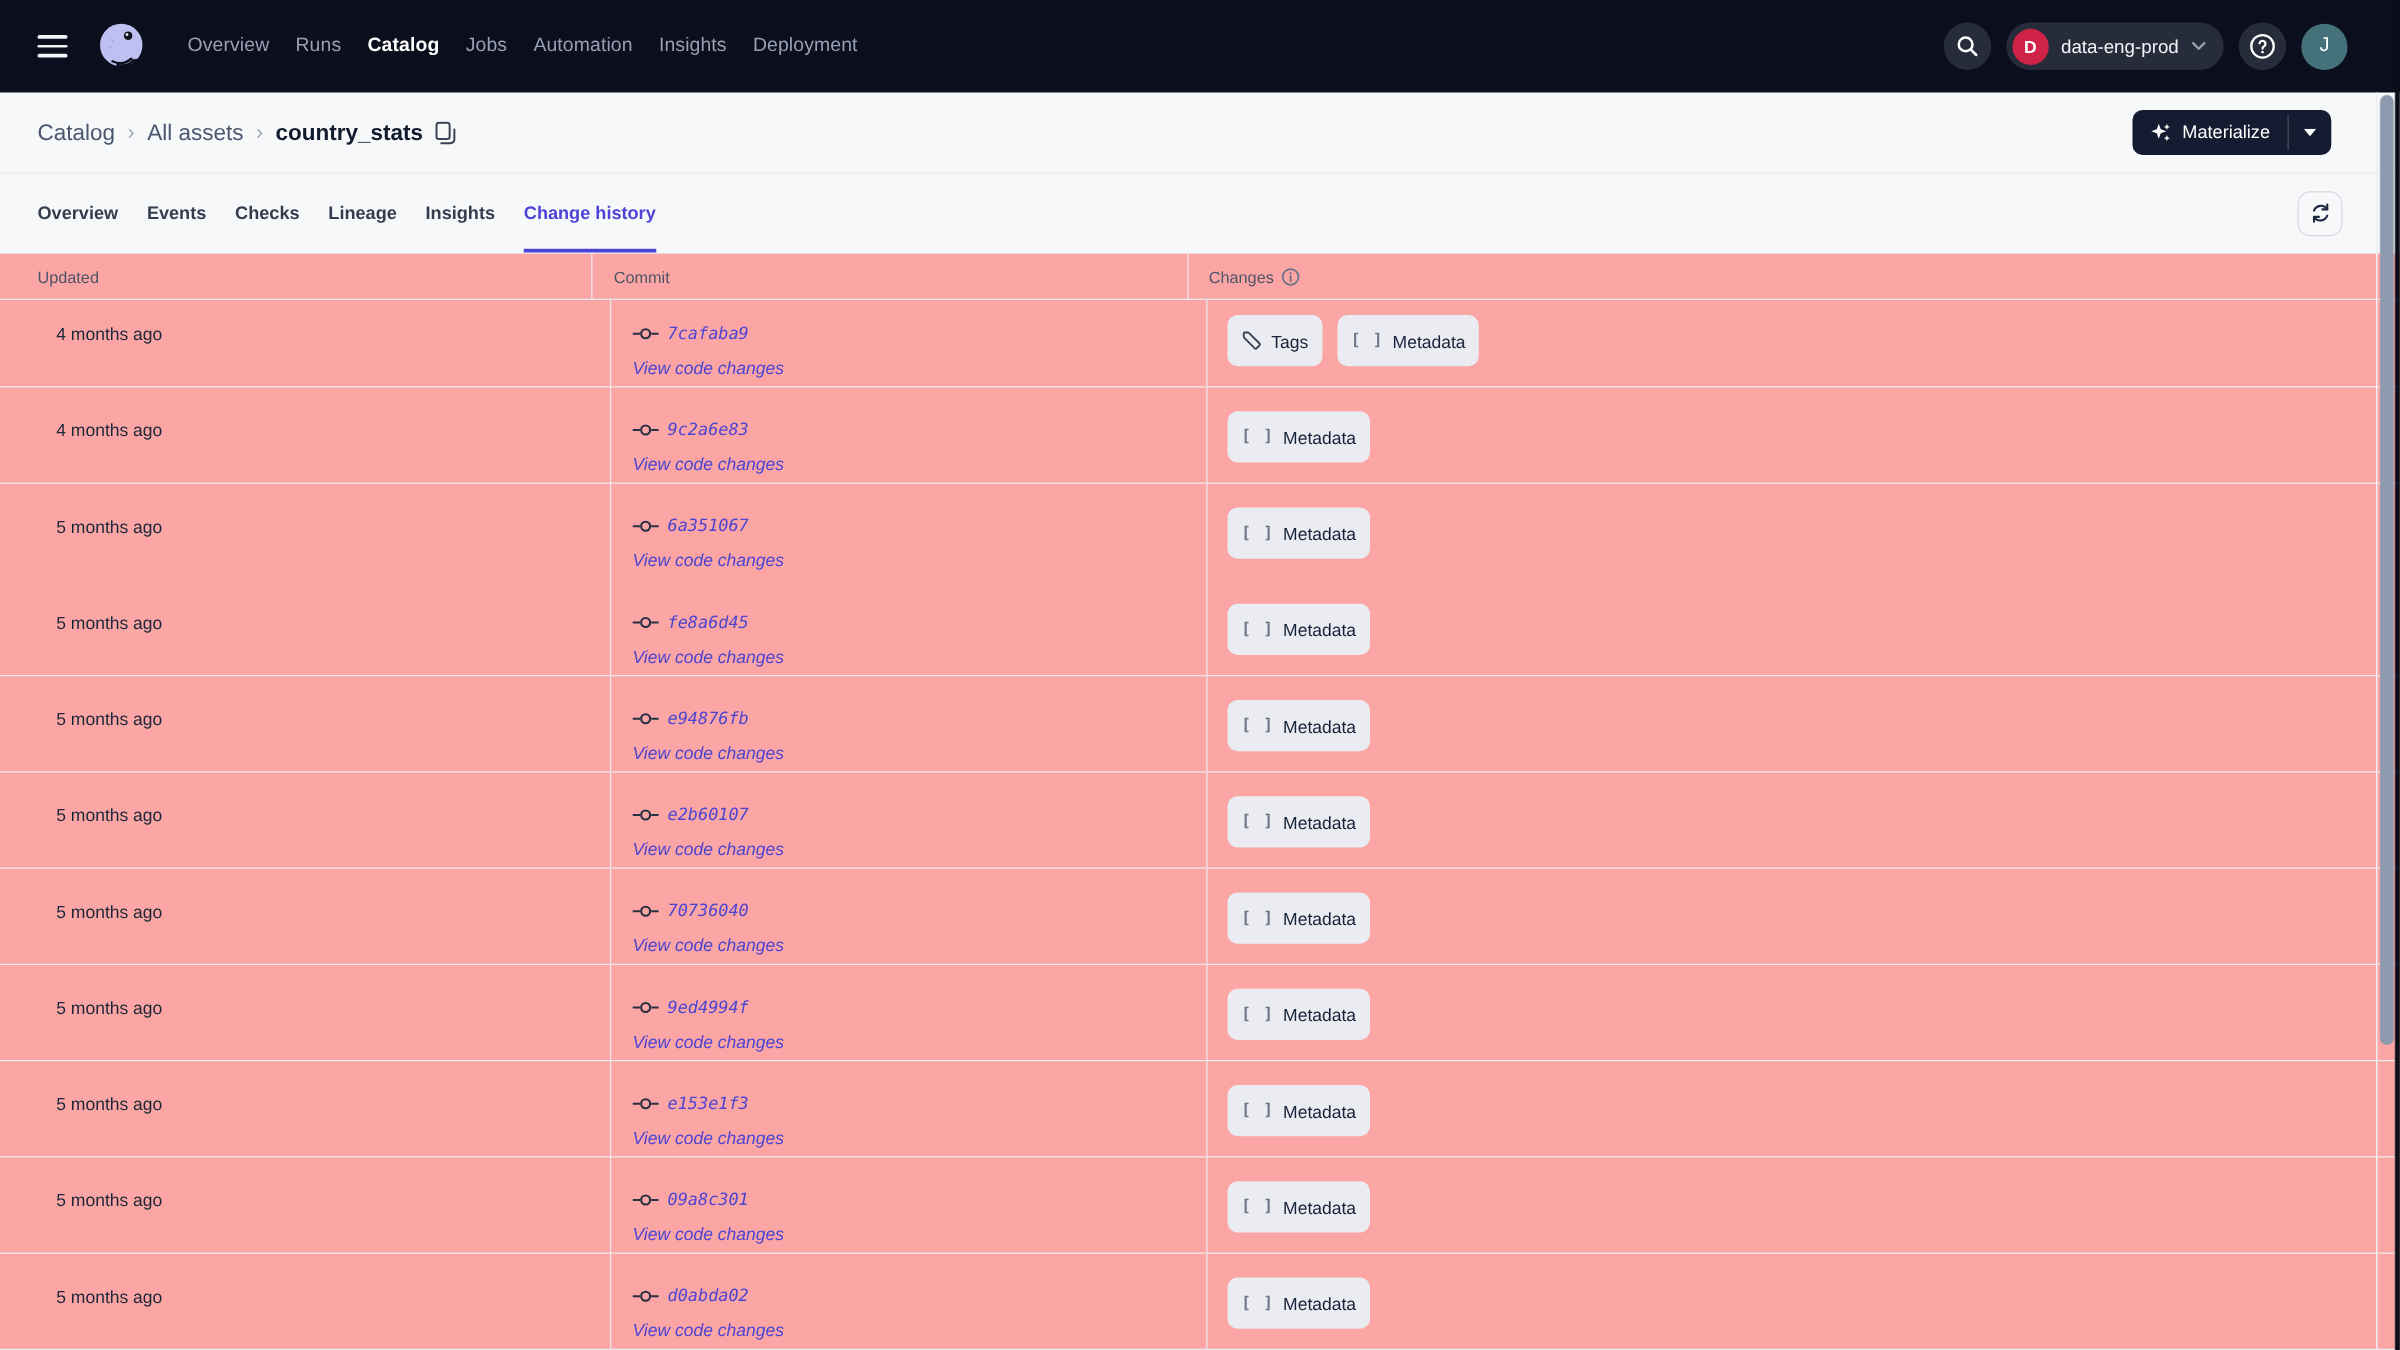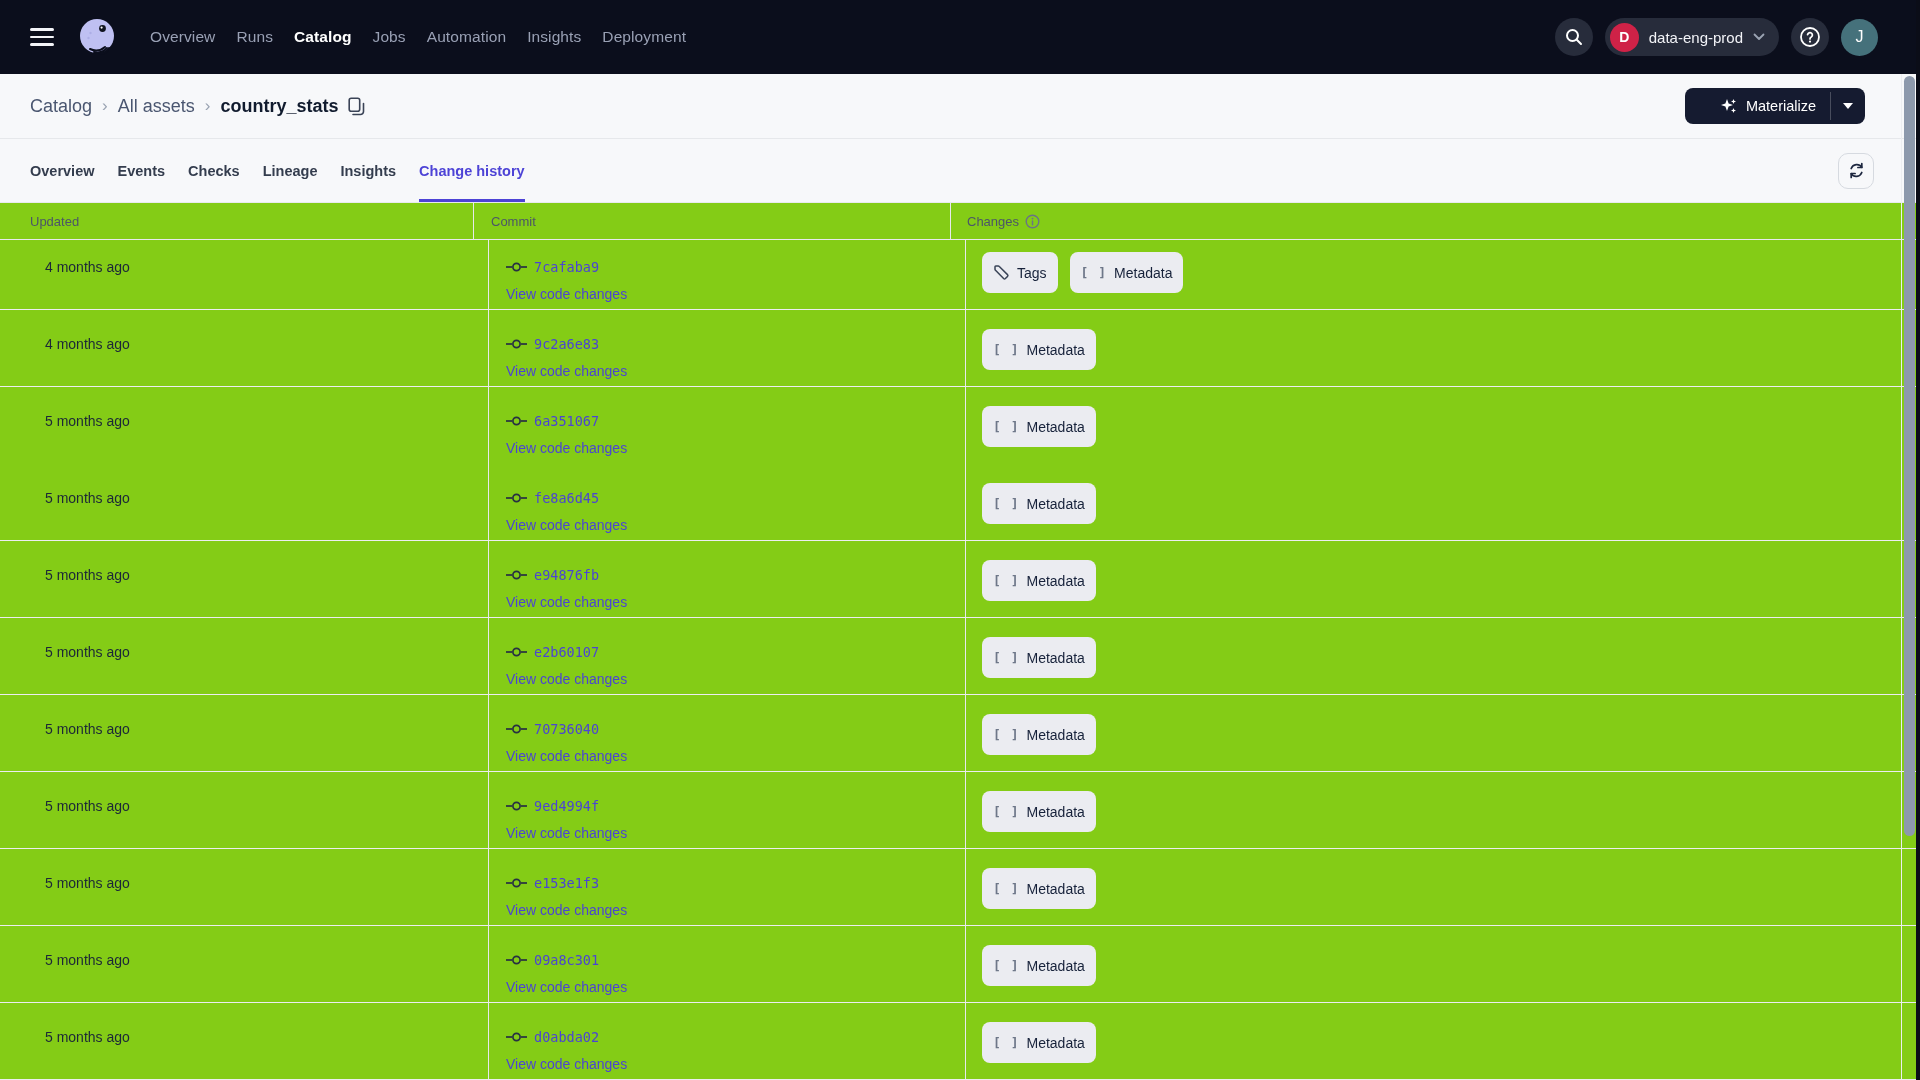--- a/index.html
+++ b/index.html
@@ -31,50 +31,50 @@
   .subheader { background:#F7F8FA; }
   .crumb-row { height:65px; display:flex; align-items:center; padding:0 55px 0 30px;
     border-bottom:1px solid #E6E8EB; }
   .crumbs { display:flex; align-items:center; gap:10px; font-size:18px; }
   .crumb-link { color:#4A5670; text-decoration:none; cursor:pointer; }
   .crumb-sep { color:#9AA3B2; font-size:17px; }
   .crumb-current { color:#111B2E; font-weight:600; }
   .copy-btn { margin-left:10px; background:none; border:none; cursor:pointer; display:flex; align-items:center; }
   .crumb-actions { margin-left:auto; display:flex; }
   .mat-btn { display:flex; align-items:stretch; background:#151B30; border-radius:8px; overflow:hidden;
-    height:36px; cursor:pointer;padding-left:21px; }
+    height:36px; cursor:pointer; }
   .mat-main { display:flex; align-items:center; gap:8px; padding:0 14px; color:#fff; font-size:14.5px;
     font-weight:500; }
   .mat-divider { width:1px; background:rgba(255,255,255,.22); margin:4px 0; }
   .mat-caret { display:flex; align-items:center; justify-content:center; width:34px; }
 
   .tabs-row { height:64px; display:flex; align-items:center; padding:0 46px 0 30px;
     border-bottom:1px solid #E8EAED; }
   .tabs { display:flex; gap:23px; height:100%; }
   .tab { display:flex; align-items:center; font-size:14.5px; font-weight:600; color:#343D4E;
     text-decoration:none; cursor:pointer; border-bottom:3px solid transparent; padding-top:3px; }
   .tab.active { color:var(--accent,#4D43D6); border-bottom-color:var(--accent,#4D43D6); }
   .tabs-actions { margin-left:auto; }
   .refresh-btn { width:36px; height:36px; border-radius:10px; border:1px solid #D6DAE0; background:transparent;
     display:flex; align-items:center; justify-content:center; cursor:pointer; }
 
   
-  .table { background:#84cc16; }
+  .table { background:#fca5a5; }
   .t-head { display:flex; height:37px; font-size:13px; color:#4C5668; border-bottom:1px solid #E7E9ED; }
   .t-row { display:flex; height:77px; border-bottom:1px solid #ECEDF0;padding-left:15px; --pt:24px; }
   .t-row.first { height:70px; --pt:17px; }
   .t-row.no-sep { border-bottom:none; }
   .col-updated { width:474px; flex:0 0 auto; border-right:1px solid #E7E9ED; padding-left:30px; }
   .col-commit { width:477px; flex:0 0 auto; border-right:1px solid #E7E9ED; padding-left:17px; }
   .col-changes { flex:1 1 auto; padding-left:16px;text-align:right; }
   .t-head .col-updated, .t-head .col-commit, .t-head .col-changes { display:flex; align-items:center; }
   .head-changes-inner { display:flex; align-items:center; gap:6px; }
 
   .cell-updated { padding-top:var(--pt); font-size:14px; color:#1C2738; line-height:20px; }
-  .cell-commit { padding-top:var(--pt); }
+  .cell-commit { padding-top:var(--pt);font-style:italic; }
   .commit-line { display:flex; align-items:center; gap:7px; line-height:20px; }
   .commit-hash { font-family:"DejaVu Sans Mono", monospace; font-size:13.5px;
     color:var(--accent-link,#4B45D2); text-decoration:none; cursor:pointer; }
   .view-link { display:inline-block; margin-top:7px; font-size:14px; color:var(--accent-link,#4B45D2);
     text-decoration:none; line-height:20px; cursor:pointer; }
   .cell-changes { padding-top:calc(var(--pt) - 5px); display:flex; align-items:flex-start; gap:12px; }
   .badge { display:inline-flex; align-items:center; gap:7px; height:41px; padding:0 11px;
     background:#EBECF1; border-radius:8px; font-size:14px; font-weight:500; color:#16213A; }
   .badge .brackets { font-family:"DejaVu Sans Mono", monospace; font-size:13px; color:#6E7789;
     letter-spacing:1px; font-weight:700; }

